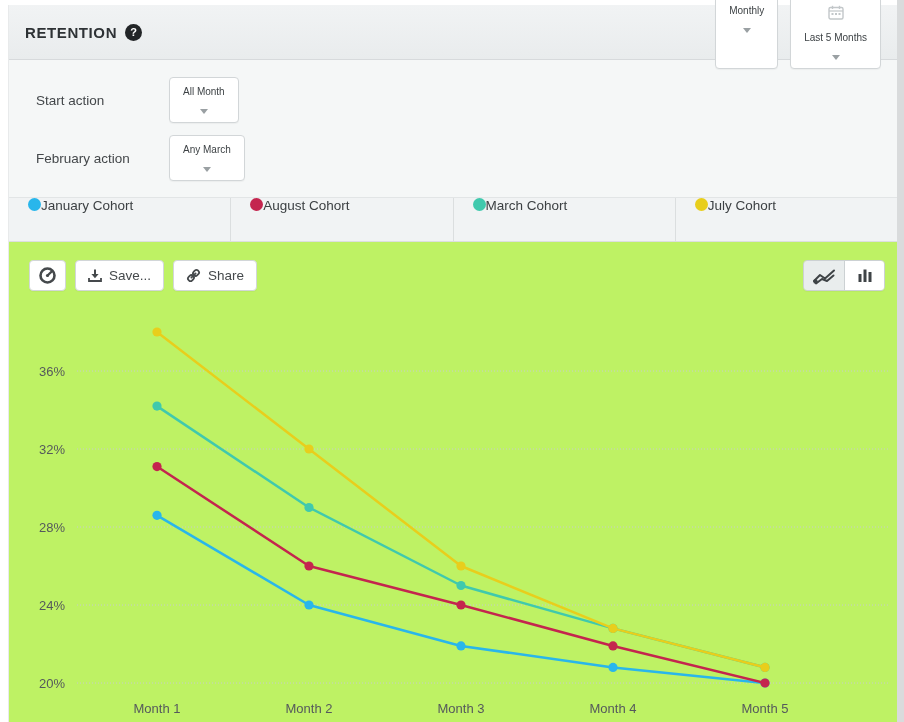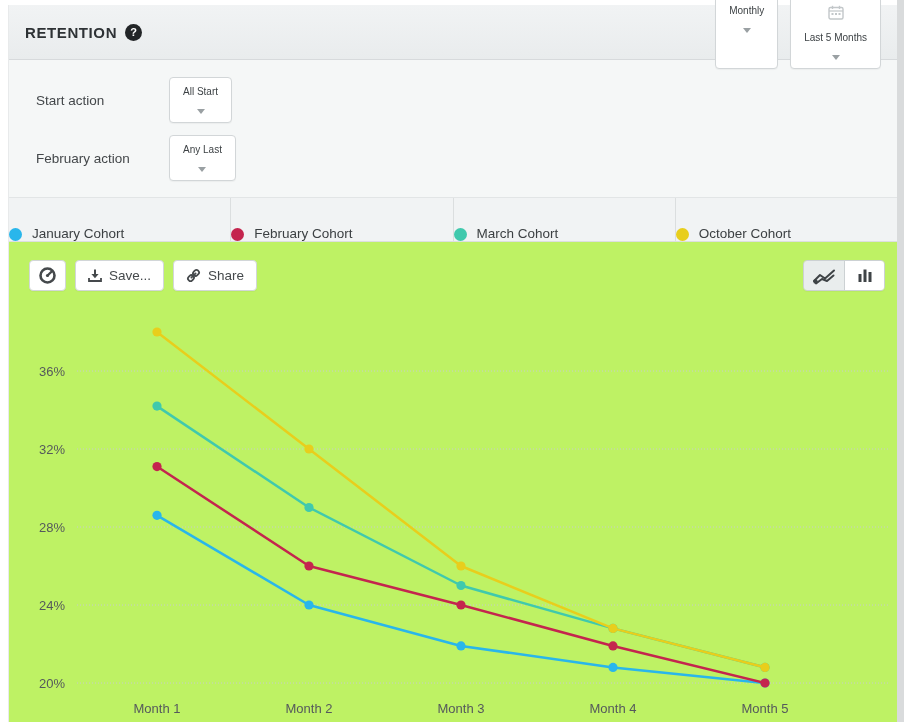--- a/index.html
+++ b/index.html
@@ -16,21 +16,21 @@
   .chev { width:0; height:0; border-left:4px solid transparent; border-right:4px solid transparent; border-top:5px solid #9aa0a3; }
 
   
   .filters { background:#f5f7f7; border-bottom:1px solid #e2e5e6; padding:17px 0 16px 27px; }
   .frow { display:flex; align-items:center; margin-bottom:12px; }
   .frow:last-child { margin-bottom:0; }
   .flabel { width:133px; font-size:13.5px; font-weight:normal; color:#43474a; }
 
   
   .legend { display:flex; background:#f1f3f4; border-bottom:1px solid #dcdfe0; height:44px; }
-  .lcell { flex:1; display:flex; align-items:flex-end; gap:10px; border-right:1px solid #dbdedf; cursor:pointer; }
+  .lcell { flex:1; display:flex; align-items:flex-start; padding-left:19px; border-right:1px solid #dbdedf; cursor:pointer; }
   .lcell:last-child { border-right:none; }
   .ldot { width:13px; height:13px; border-radius:50%; background:#999; }
   .llabel { font-size:13.5px; color:#3c4043; }
 
   
   .card { background:#bef264; height:494px; }
   .toolbar { display:flex; align-items:center; padding:18px 12px 0 20px; }
   .btn { display:inline-flex; align-items:center; justify-content:center; gap:7px; background:#fff; border:1px solid #d2d6d8; border-radius:4px; height:31px; padding:0 12px; font-size:13.5px; color:#45494c; box-shadow:0 1px 1px rgba(0,0,0,.03); cursor:pointer; margin-right:9px; }
   .btn.icon-only { width:37px; padding:0; }
   .seg { display:inline-flex; border:1px solid #ccd1d3; border-radius:4px; overflow:hidden; margin-left:auto; box-shadow:0 1px 1px rgba(0,0,0,.03); }
@@ -73,49 +73,49 @@
         <span>Last 5 Months</span>
         <span class="chev"></span>
       </button>
     </div>
   </div>
 
   <div class="filters">
     <div class="frow">
       <span class="flabel">Start action</span>
       <button class="dd">
-        <span>All Start</span>
+        <span>All Month</span>
         <span class="chev"></span>
       </button>
     </div>
     <div class="frow">
       <span class="flabel">February action</span>
       <button class="dd">
-        <span>Any Last</span>
+        <span>Any March</span>
         <span class="chev"></span>
       </button>
     </div>
   </div>
 
   <div class="legend">
     <div class="lcell">
       <span class="ldot" style="background: rgb(41, 182, 235);"></span>
       <span class="llabel">January Cohort</span>
     </div>
     <div class="lcell">
       <span class="ldot" style="background: rgb(196, 37, 78);"></span>
-      <span class="llabel">February Cohort</span>
+      <span class="llabel">August Cohort</span>
     </div>
     <div class="lcell">
       <span class="ldot" style="background: rgb(64, 201, 173);"></span>
       <span class="llabel">March Cohort</span>
     </div>
     <div class="lcell">
       <span class="ldot" style="background: rgb(232, 206, 28);"></span>
-      <span class="llabel">October Cohort</span>
+      <span class="llabel">July Cohort</span>
     </div>
   </div>
 
   <div class="card">
     <div class="toolbar">
       <button class="btn icon-only">
         <span style="display:inline-flex;">
           <svg width="19" height="17" viewBox="0 0 19 17">
             <circle cx="9.5" cy="8.5" r="7" fill="none" stroke="#45494c" stroke-width="2.6"></circle>
             <line x1="9.5" y1="8.5" x2="13.6" y2="4.6" stroke="#45494c" stroke-width="2.2" stroke-linecap="round"></line>

